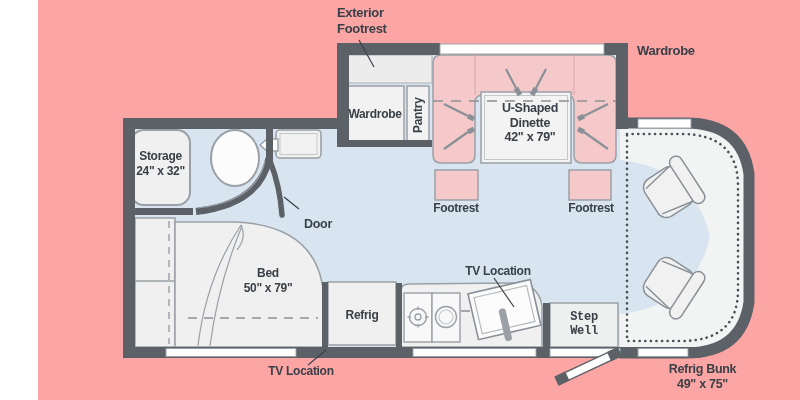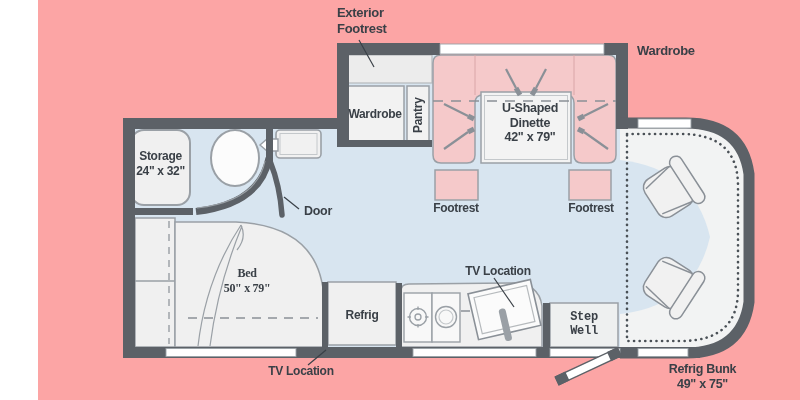--- a/index.html
+++ b/index.html
@@ -173,25 +173,25 @@
 </div>
 <div class="lbl" style="left:518px;top:201px;width:70px;">
   <span>Footrest</span>
 </div>
 
 <div class="lbl" style="left:92px;top:149px;width:61px;">
   <span>Storage</span>
   <span>24" x 32"</span>
 </div>
 
-<div class="lbl" style="left:254px;top:204px;width:52px;font-size:12.5px;">
+<div class="lbl" style="left:254px;top:217px;width:52px;font-size:12.5px;">
   <span>Door</span>
 </div>
 
-<div class="lbl" style="left:169px;top:266px;width:80px;font-family:Liberation Serif, serif;">
+<div class="lbl" style="left:190px;top:266px;width:80px;">
   <span>Bed</span>
   <span>50" x 79"</span>
 </div>
 
 <div class="lbl" style="left:294px;top:308px;width:60px;">
   <span>Refrig</span>
 </div>
 
 <div class="lbl" style="left:408px;top:264px;width:104px;">
   <span>TV Location</span>

